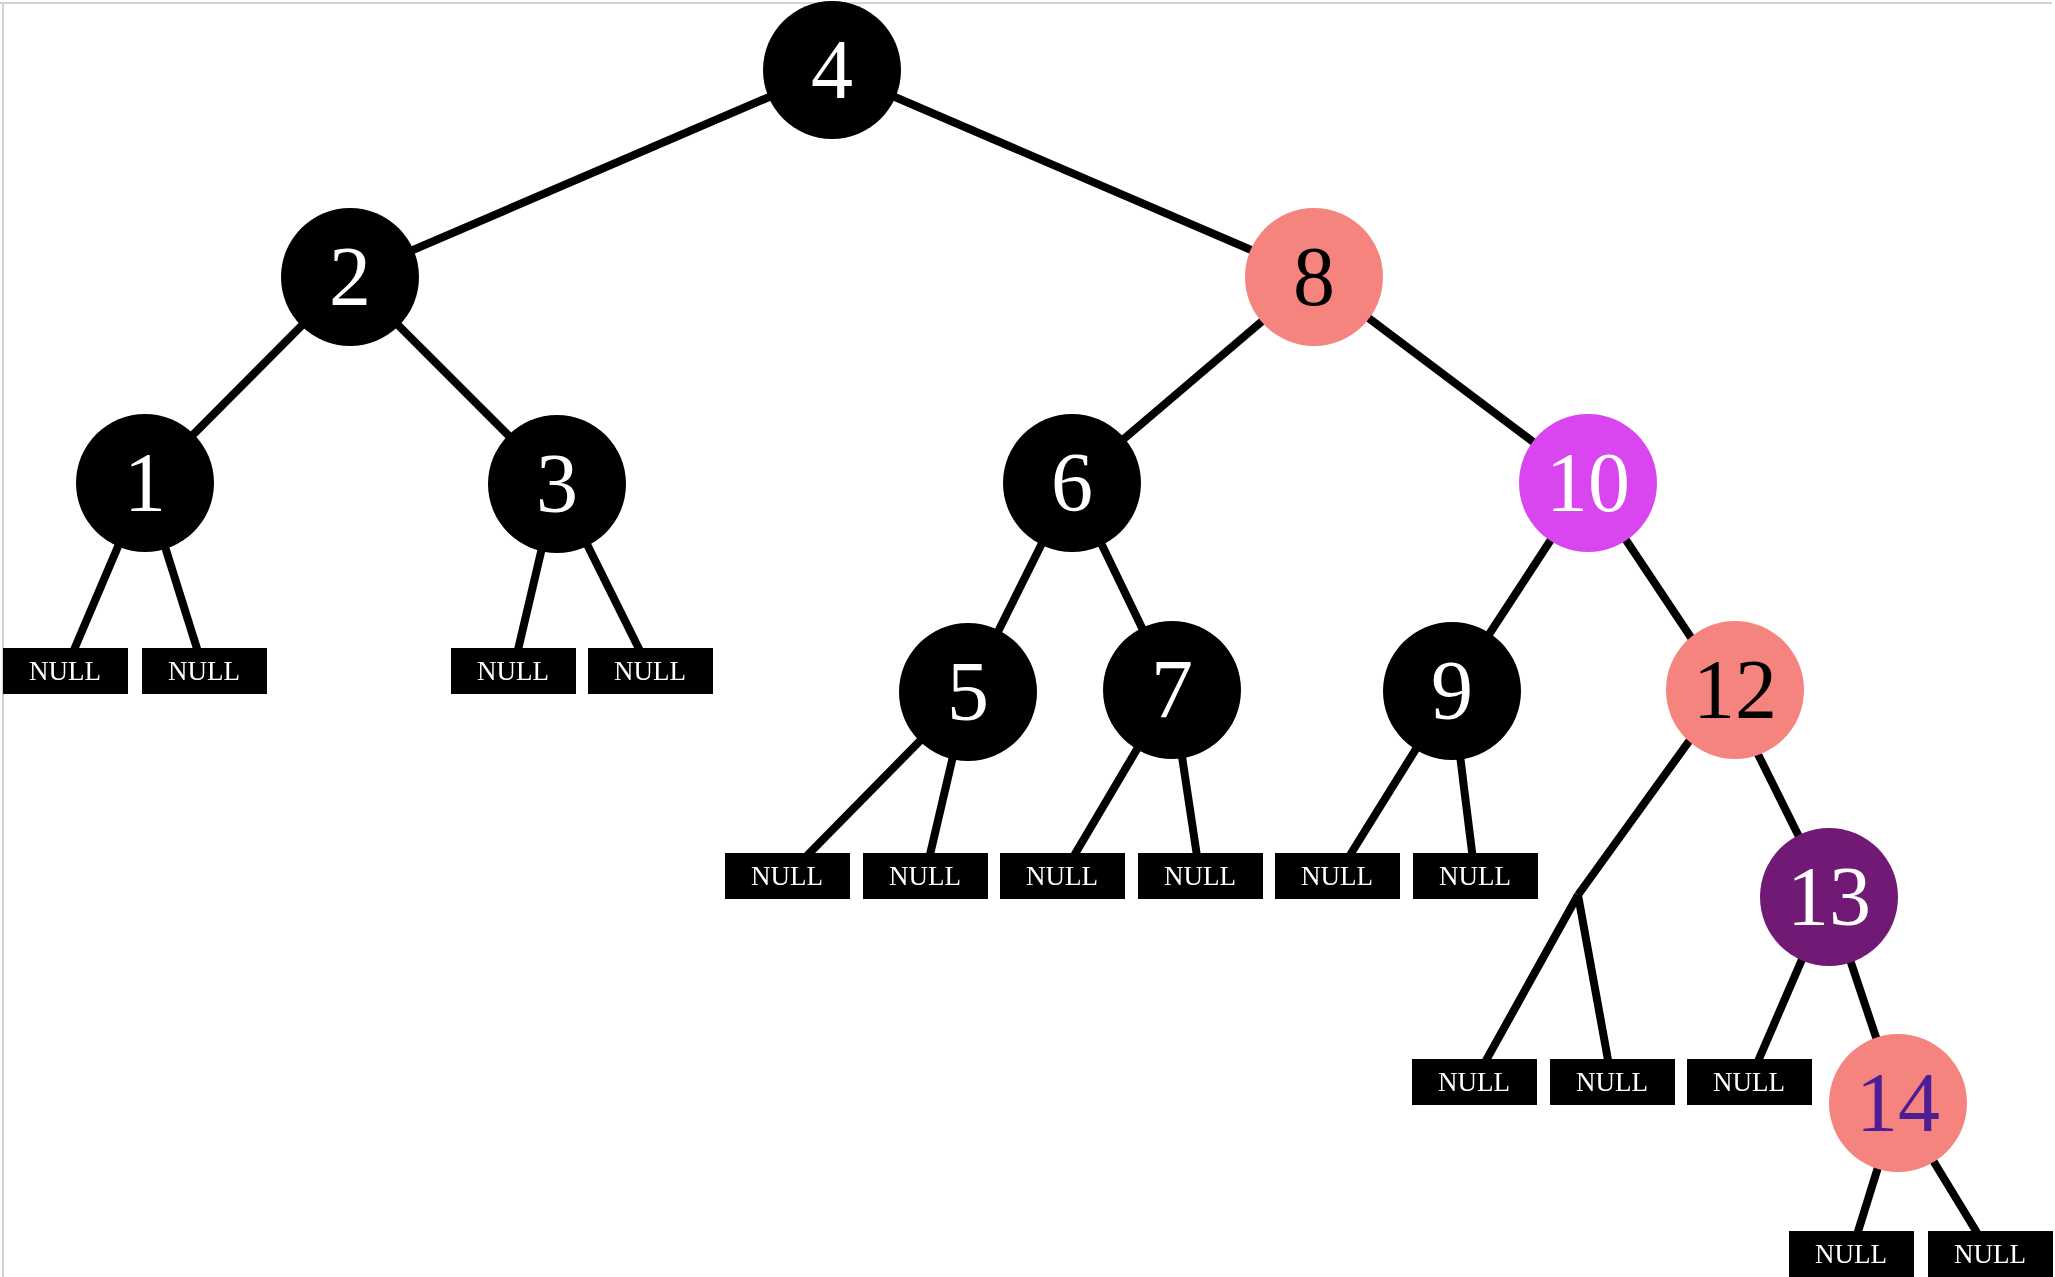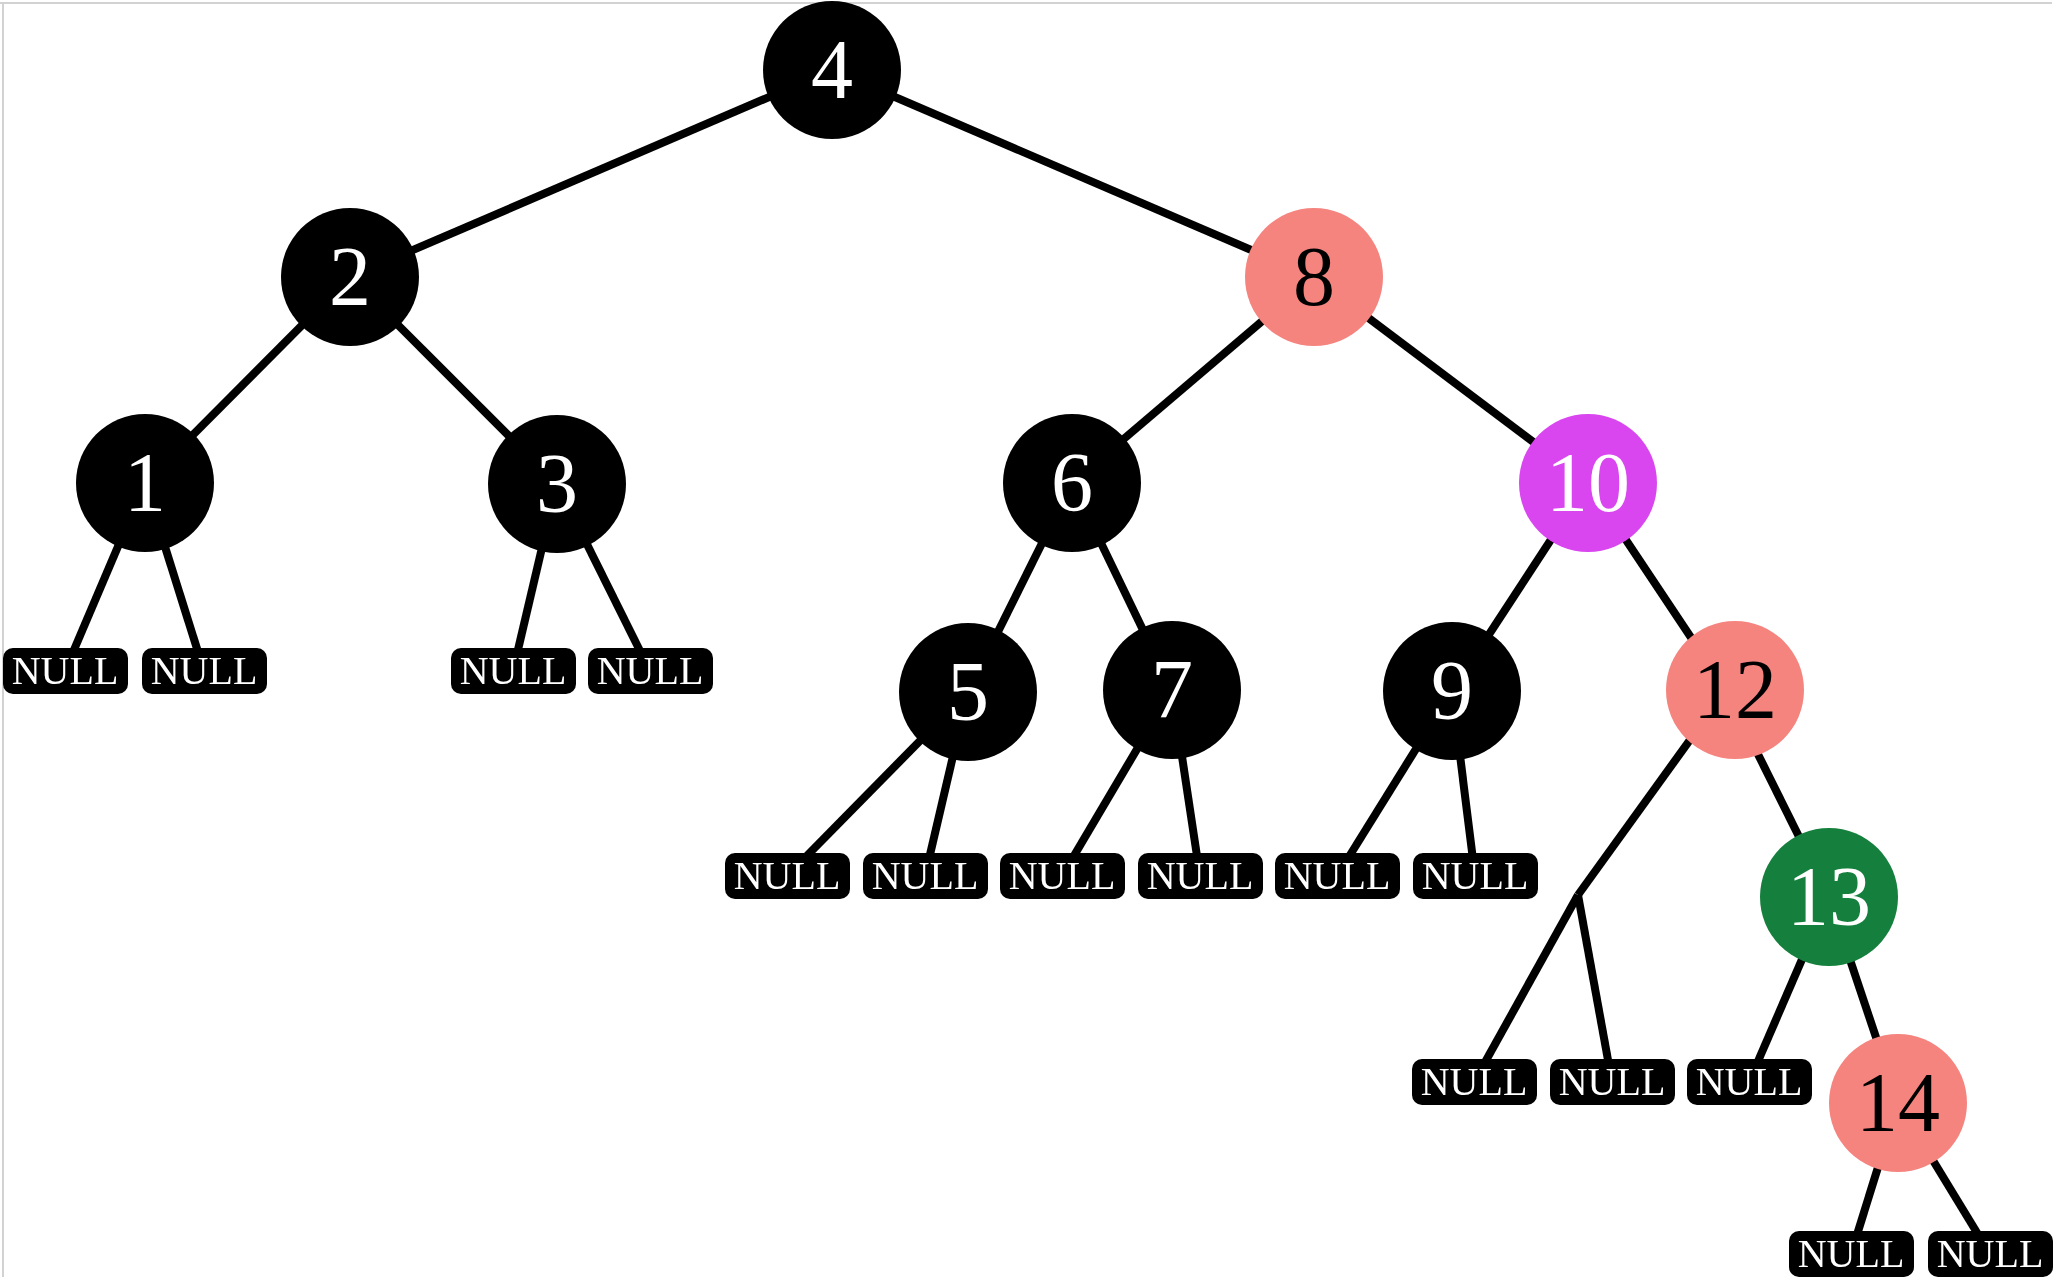--- a/index.html
+++ b/index.html
@@ -46,24 +46,23 @@
     line-height: 1;
     user-select: none;
   }
   .null-box {
     position: absolute;
     width: 125px;
     height: 46px;
     display: flex;
     align-items: center;
     justify-content: center;
-    font-size: 40px;
+    font-size: 27px;
     line-height: 1;
     user-select: none;
-    border-radius: 10px;
   }
 </style>
 </head>
 <body>
 
 <div id="stage" style="background: rgb(255, 255, 255);">
   <svg id="edge-layer" xmlns="http://www.w3.org/2000/svg" viewBox="0 0 2055 1277">
       <line x1="832" y1="70" x2="350" y2="277" stroke="#000000" stroke-width="8"></line>
       <line x1="832" y1="70" x2="1314" y2="277" stroke="#000000" stroke-width="8"></line>
       <line x1="350" y1="277" x2="145" y2="483" stroke="#000000" stroke-width="8"></line>
@@ -114,15 +113,15 @@
     <div class="tree-node" style="left: 281px; top: 208px; width: 138px; height: 138px; background: rgb(0, 0, 0); color: rgb(255, 255, 255);">2</div>
     <div class="tree-node" style="left: 1245px; top: 208px; width: 138px; height: 138px; background: rgb(245, 131, 126); color: rgb(0, 0, 0);">8</div>
     <div class="tree-node" style="left: 76px; top: 414px; width: 138px; height: 138px; background: rgb(0, 0, 0); color: rgb(255, 255, 255);">1</div>
     <div class="tree-node" style="left: 488px; top: 415px; width: 138px; height: 138px; background: rgb(0, 0, 0); color: rgb(255, 255, 255);">3</div>
     <div class="tree-node" style="left: 1003px; top: 414px; width: 138px; height: 138px; background: rgb(0, 0, 0); color: rgb(255, 255, 255);">6</div>
     <div class="tree-node" style="left: 1519px; top: 414px; width: 138px; height: 138px; background: #d946ef; color: rgb(255, 255, 255);">10</div>
     <div class="tree-node" style="left: 899px; top: 623px; width: 138px; height: 138px; background: rgb(0, 0, 0); color: rgb(255, 255, 255);">5</div>
     <div class="tree-node" style="left: 1103px; top: 621px; width: 138px; height: 138px; background: rgb(0, 0, 0); color: rgb(255, 255, 255);">7</div>
     <div class="tree-node" style="left: 1383px; top: 622px; width: 138px; height: 138px; background: rgb(0, 0, 0); color: rgb(255, 255, 255);">9</div>
     <div class="tree-node" style="left: 1666px; top: 621px; width: 138px; height: 138px; background: rgb(245, 131, 126); color: rgb(0, 0, 0);">12</div>
-    <div class="tree-node" style="left: 1760px; top: 828px; width: 138px; height: 138px; background: #15803d; color: rgb(255, 255, 255);">13</div>
-    <div class="tree-node" style="left: 1829px; top: 1034px; width: 138px; height: 138px; background: rgb(245, 131, 126); color: #000000;">14</div>
+    <div class="tree-node" style="left: 1760px; top: 828px; width: 138px; height: 138px; background: #701a75; color: rgb(255, 255, 255);">13</div>
+    <div class="tree-node" style="left: 1829px; top: 1034px; width: 138px; height: 138px; background: rgb(245, 131, 126); color: #4c1d95;">14</div>
   </div>
 
 </body></html>

